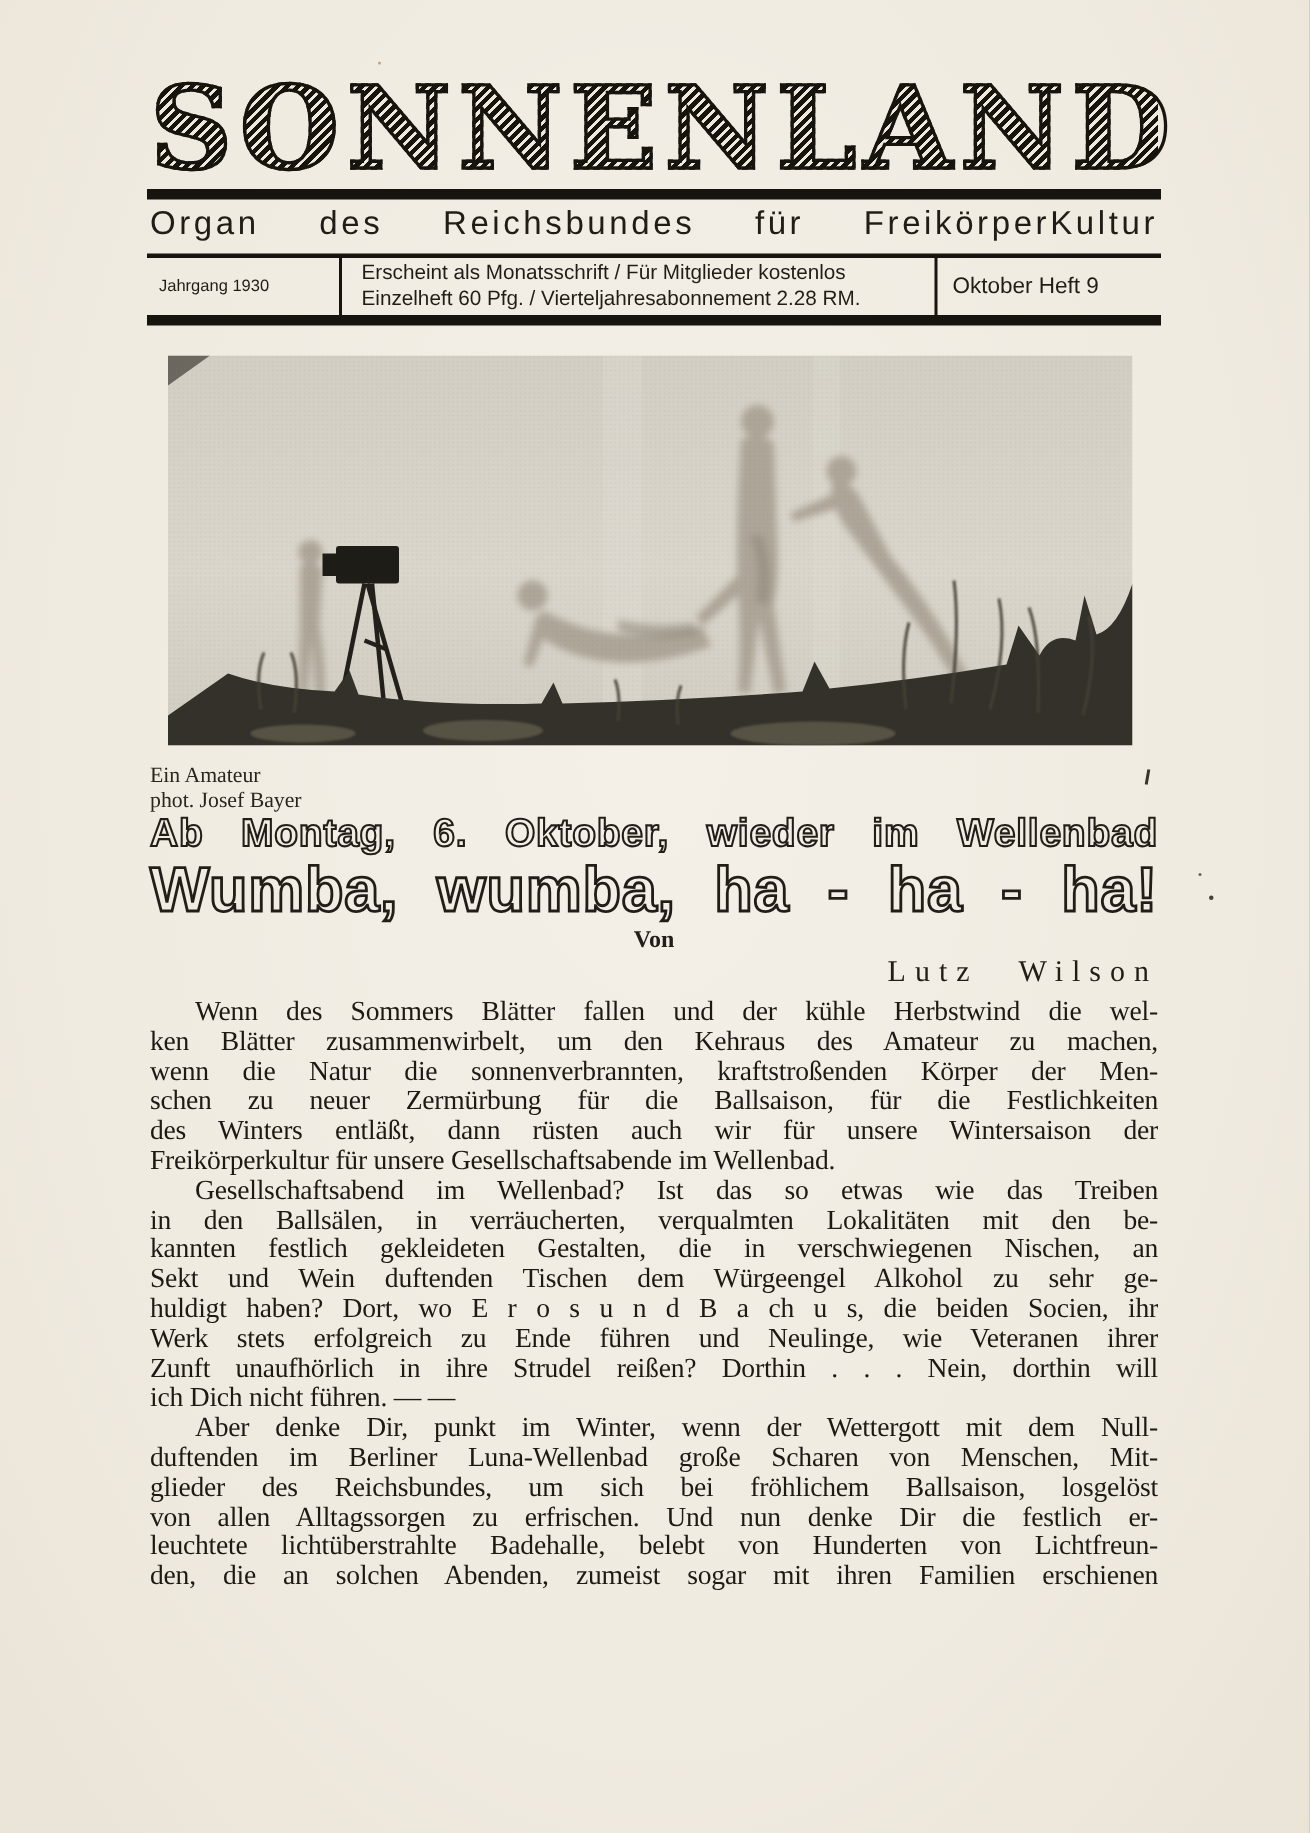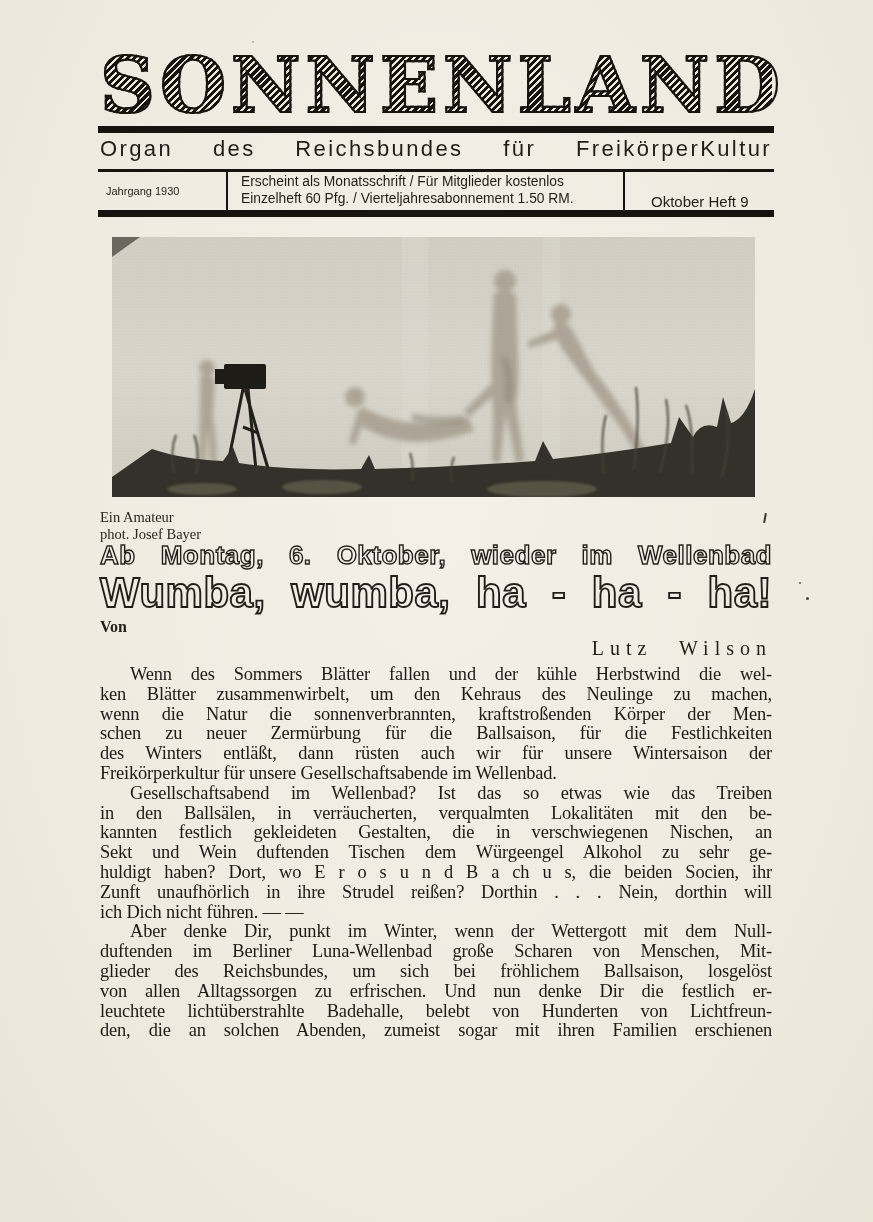--- a/index.html
+++ b/index.html
@@ -34,34 +34,34 @@
     letter-spacing:2.4px;text-align:justify;text-align-last:justify;
     white-space:nowrap;color:#211d16;
   }
 
   
   .issuebar{top:171.5px;height:38.5px;display:flex;align-items:stretch;
     font-family:"Liberation Sans", sans-serif;color:#211d16;}
   .issuebar .cell{display:flex;flex-direction:column;justify-content:center;}
   .cell.left{width:126px;font-size:11px;padding-left:6px;box-sizing:border-box;}
   .cell.center{width:399px;font-size:13.8px;line-height:16.5px;padding-left:13px;box-sizing:border-box;border-left:2px solid #17130f;border-right:2px solid #17130f;}
-  .cell.right{flex:1;font-size:15px;padding-left:26px;box-sizing:border-box;justify-content:flex-end;}
+  .cell.right{flex:1;font-size:15px;padding-left:10px;box-sizing:border-box;}
 
   
   .photo{position:absolute;left:112px;top:237px;width:643px;height:260px;}
   .caption{top:509px;display:flex;justify-content:space-between;
     font-size:14.5px;color:#2a251d;flex-direction:column;}
 
   
   .outline{white-space:nowrap;color:transparent;font-family:"Liberation Sans", sans-serif;font-weight:700;
     text-align:justify;text-align-last:justify;}
   .kicker{top:540px;font-size:26px;-webkit-text-stroke:1.4px #221e17;letter-spacing:0.5px;}
   .headline{top:569px;font-size:42px;-webkit-text-stroke:1.9px #221e17;letter-spacing:0.5px;}
 
-  .byline{top:618px;text-align:left;font-size:16px;font-weight:700;}
+  .byline{top:618px;text-align:center;font-size:16px;font-weight:700;}
   .author{top:637px;text-align:right;font-size:20px;letter-spacing:6px;word-spacing:16px;}
 
   
   .body{top:665px;font-size:18.4px;color:#1d1913;}
   .para{margin:0;}
   .bline{line-height:19.8px;white-space:normal;letter-spacing:-0.15px;}
   .bline.j{text-align:justify;text-align-last:justify;}
   .bline.indent{text-indent:30px;}
 
   .speck{position:absolute;border-radius:50%;}
@@ -82,21 +82,21 @@
   <div class="col subtitle">Organ des Reichsbundes für FreikörperKultur</div>
 
   <div class="rule thin"></div>
 
   <div class="col issuebar">
     <div class="cell left">
       <span>Jahrgang 1930</span>
     </div>
     <div class="cell center">
       <span>Erscheint als Monatsschrift / Für Mitglieder kostenlos</span>
-      <span>Einzelheft 60 Pfg. / Vierteljahresabonnement 1.50 RM.</span>
+      <span>Einzelheft 60 Pfg. / Vierteljahresabonnement 2.28 RM.</span>
     </div>
     <div class="cell right">
       <span>Oktober Heft 9</span>
     </div>
   </div>
 
   <div class="rule thick2"></div>
 
   <div class="photo">
     <svg width="643" height="260" viewBox="0 0 643 260" xmlns="http://www.w3.org/2000/svg">
@@ -183,32 +183,33 @@
 
   <div class="col outline kicker">Ab Montag, 6. Oktober, wieder im Wellenbad</div>
   <div class="col outline headline">Wumba, wumba, ha - ha - ha!</div>
 
   <div class="col byline">Von</div>
   <div class="col author">Lutz Wilson</div>
 
   <div class="col body">
       <div class="para">
         <div class="bline j indent">Wenn des Sommers Blätter fallen und der kühle Herbstwind die wel-</div>
-        <div class="bline j">ken Blätter zusammenwirbelt, um den Kehraus des Neulinge zu machen,</div>
+        <div class="bline j">ken Blätter zusammenwirbelt, um den Kehraus des Amateur zu machen,</div>
         <div class="bline j">wenn die Natur die sonnenverbrannten, kraftstroßenden Körper der Men-</div>
         <div class="bline j">schen zu neuer Zermürbung für die Ballsaison, für die Festlichkeiten</div>
         <div class="bline j">des Winters entläßt, dann rüsten auch wir für unsere Wintersaison der</div>
         <div class="bline">Freikörperkultur für unsere Gesellschaftsabende im Wellenbad.</div>
       </div>
       <div class="para">
         <div class="bline j indent">Gesellschaftsabend im Wellenbad?  Ist das so etwas wie das Treiben</div>
         <div class="bline j">in den Ballsälen, in verräucherten, verqualmten Lokalitäten mit den be-</div>
         <div class="bline j">kannten festlich gekleideten Gestalten, die in verschwiegenen Nischen, an</div>
         <div class="bline j">Sekt und Wein duftenden Tischen dem Würgeengel Alkohol zu sehr ge-</div>
         <div class="bline j">huldigt haben?  Dort, wo E r o s  u n d  B a ch u s, die beiden Socien, ihr</div>
+        <div class="bline j">Werk stets erfolgreich zu Ende führen und Neulinge, wie Veteranen ihrer</div>
         <div class="bline j">Zunft unaufhörlich in ihre Strudel reißen?  Dorthin . . . Nein, dorthin will</div>
         <div class="bline">ich Dich nicht führen. — —</div>
       </div>
       <div class="para">
         <div class="bline j indent">Aber denke Dir, punkt im Winter, wenn der Wettergott mit dem Null-</div>
         <div class="bline j">duftenden im Berliner Luna-Wellenbad große Scharen von Menschen, Mit-</div>
         <div class="bline j">glieder des Reichsbundes, um sich bei fröhlichem Ballsaison, losgelöst</div>
         <div class="bline j">von allen Alltagssorgen zu erfrischen.  Und nun denke Dir die festlich er-</div>
         <div class="bline j">leuchtete lichtüberstrahlte Badehalle, belebt von Hunderten von Lichtfreun-</div>
         <div class="bline j">den, die an solchen Abenden, zumeist sogar mit ihren Familien erschienen</div>

